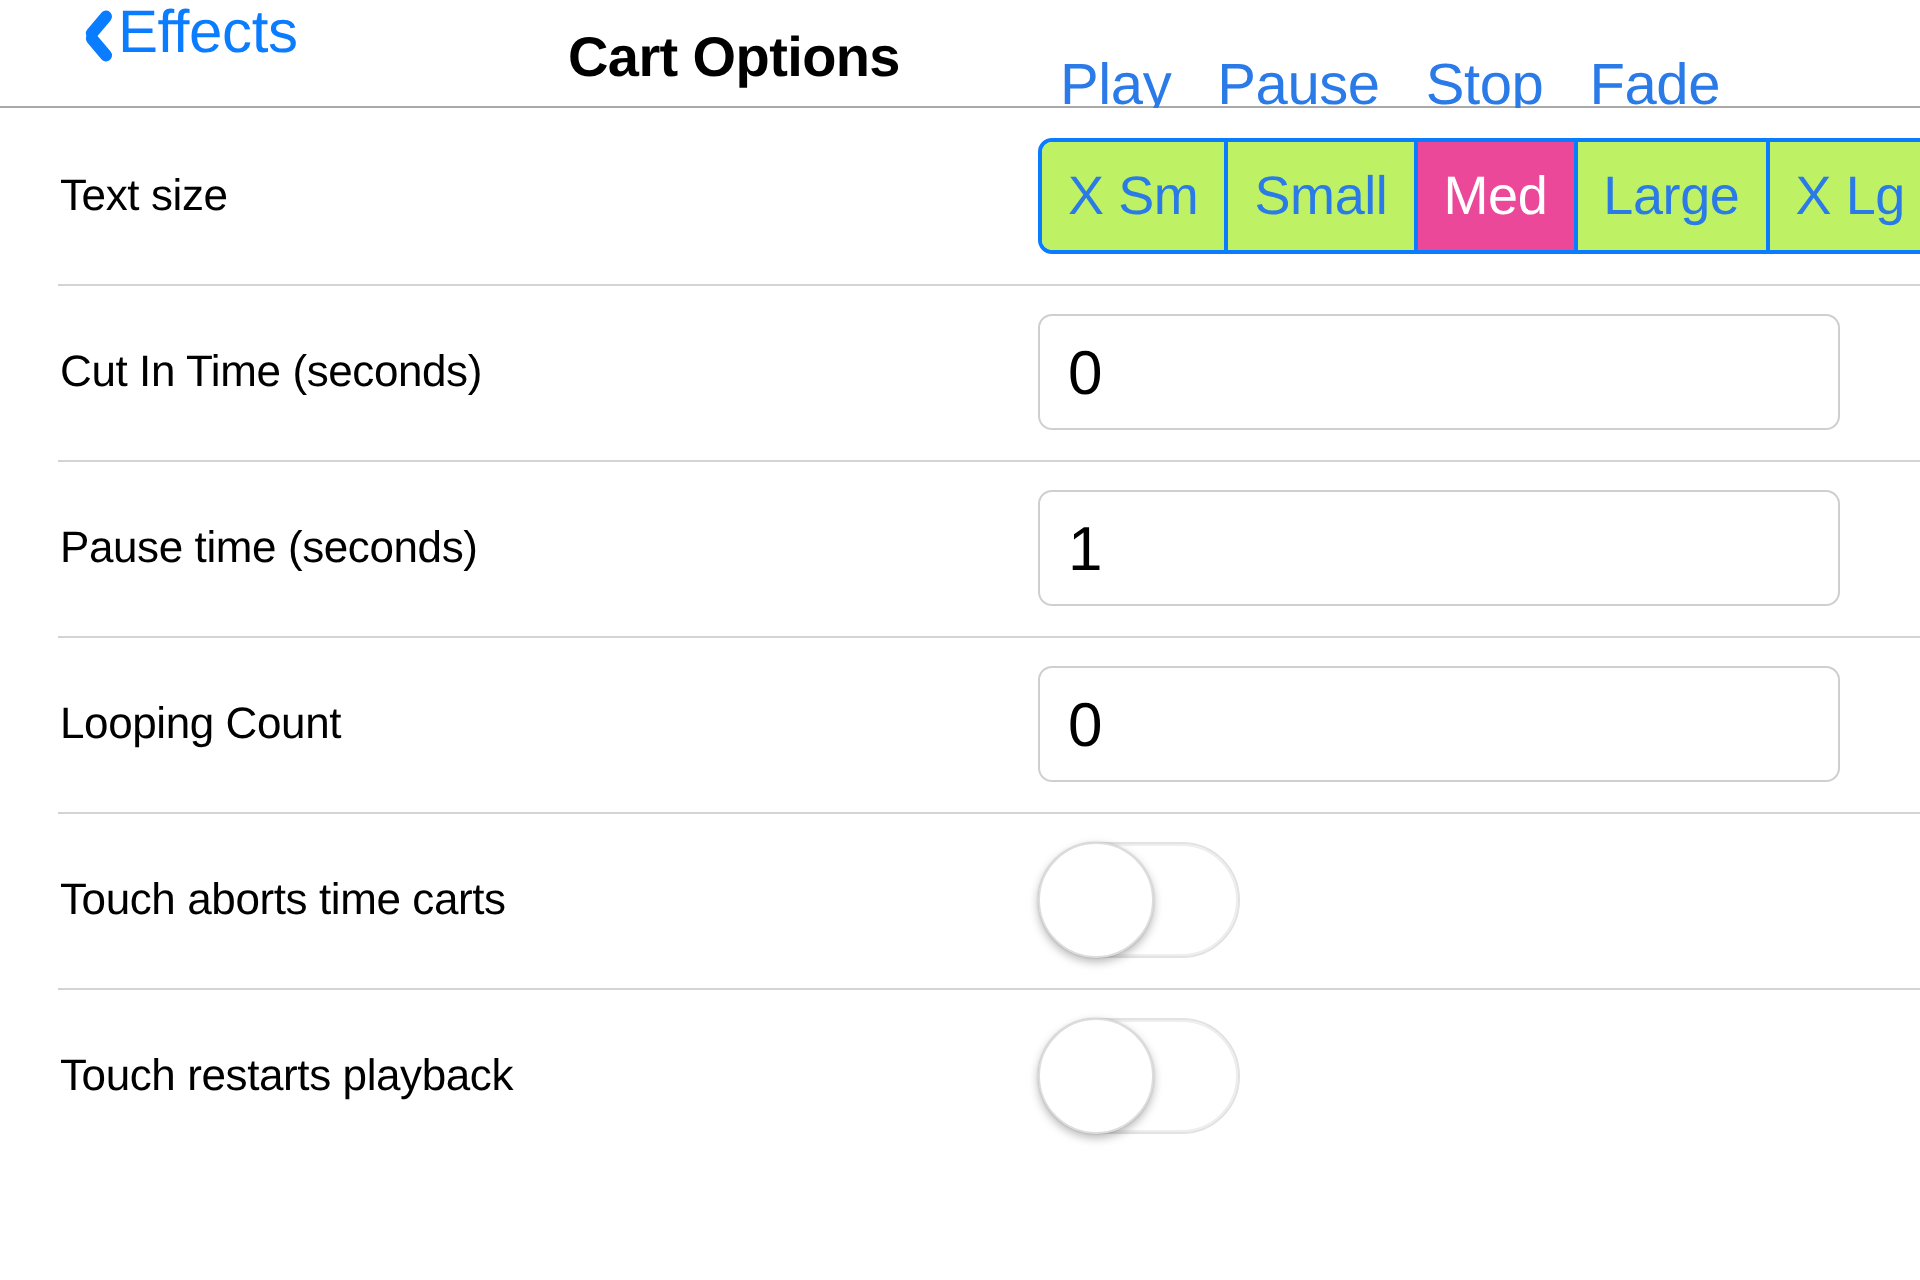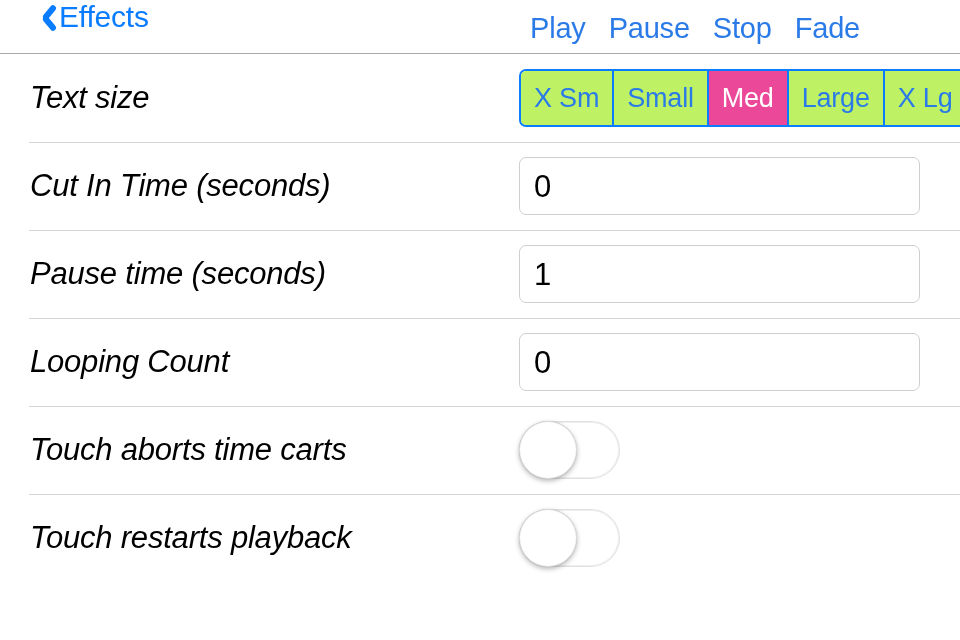--- a/index.html
+++ b/index.html
@@ -82,20 +82,21 @@
     display: flex;
     align-items: baseline;
     gap: 23px;
   }
   .nav-action {
     color: #2a7ae8;
     font-size: 29px;
     cursor: pointer;
     letter-spacing: -0.2px;
     white-space: nowrap;
+    margin-top: 15px;
   }
 
   
   .list {
     width: 960px;
   }
   .row {
     position: relative;
     height: 88px;
     box-sizing: border-box;
@@ -107,25 +108,24 @@
     content: "";
     position: absolute;
     left: 29px;
     right: 0;
     top: 0;
     height: 1px;
     background: #d4d4d4;
   }
   .row-label {
     margin-left: 30px;
-    font-size: 31px;
+    font-size: 22px;
     color: #000000;
     letter-spacing: -0.2px;
     white-space: nowrap;
-    font-style: italic;
   }
   .row-control {
     position: absolute;
     left: 519px;
   }
 
   
   .segmented {
     display: flex;
     border: 2px solid #0a7cff;
@@ -202,20 +202,21 @@
 </head>
 <body>
 
 <div class="navbar">
 
   <div class="nav-back">
     <span class="chev"></span>
     <span class="nav-back-label">Effects</span>
   </div>
 
+  <div class="nav-title">Cart Options</div>
 
   <div class="nav-actions">
     <span class="nav-action">Play</span>
     <span class="nav-action">Pause</span>
     <span class="nav-action">Stop</span>
     <span class="nav-action">Fade</span>
   </div>
 
 </div>
 

